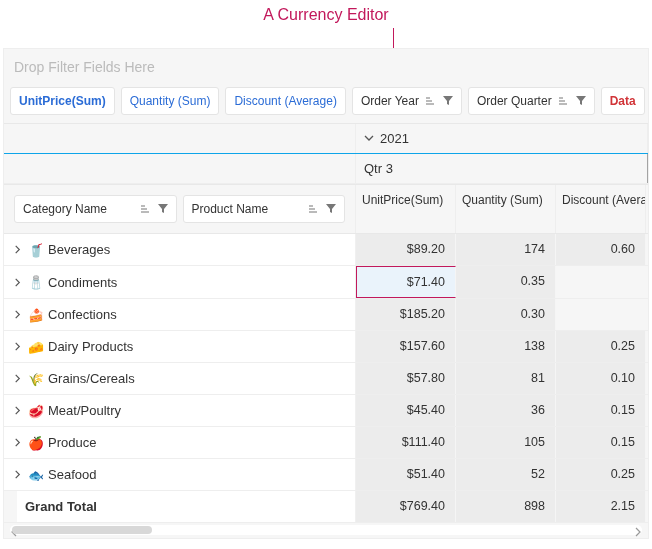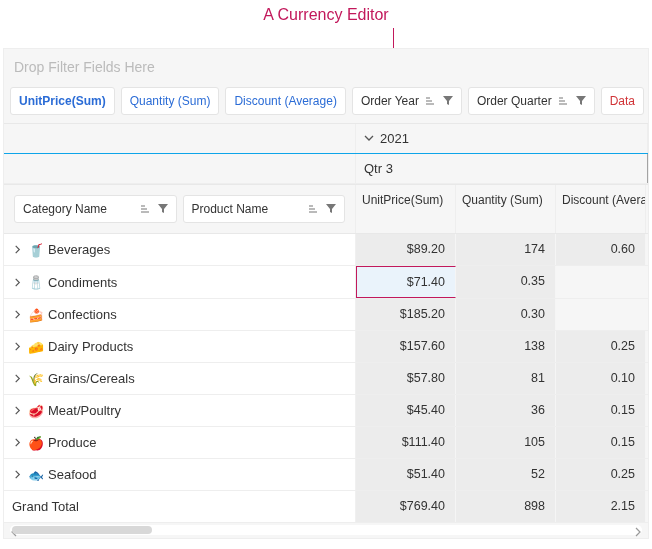--- a/index.html
+++ b/index.html
@@ -58,21 +58,21 @@
     border-radius: 3px;
     padding: 6px 8px;
     font-size: 12px;
     display: flex;
     align-items: center;
     gap: 6px;
     white-space: nowrap;
   }
   .chip.blue { color: #2b6cd6; font-weight: 600; }
   .chip.blue.normal { font-weight: 400; }
-  .chip.red { color: #d13438; }
+  .chip.red { color: #d13438; font-weight: bold; }
   .sort-icon, .filter-icon { display:inline-flex; }
   .row-fields {
     display:flex;
     gap:6px;
     padding:6px;
     align-items:center;
   }
   .row-fields .chip { flex:1; justify-content: space-between; }
   .measure-head {
     display:grid;
@@ -102,21 +102,21 @@
     align-items:center;
     gap:6px;
   }
   .data-row .vcell {
     padding:8px 10px;
     text-align:right;
     background:#ececec;
     border-right:1px solid #f5f5f5;
     font-size:12.5px;
   }
-  .data-row.total .rcell { font-weight:400; }
+  .data-row.total .rcell { font-weight:700;margin-left:13px; }
   .expand {
     width:10px; height:10px;
     display:inline-flex; align-items:center; justify-content:center;
     color:#666;
   }
   .cat-icon { width:14px; height:14px; display:inline-block; }
   .selected-cell {
     border:1.5px solid #c2185b;
     background:#eaf3fb !important;
   }

